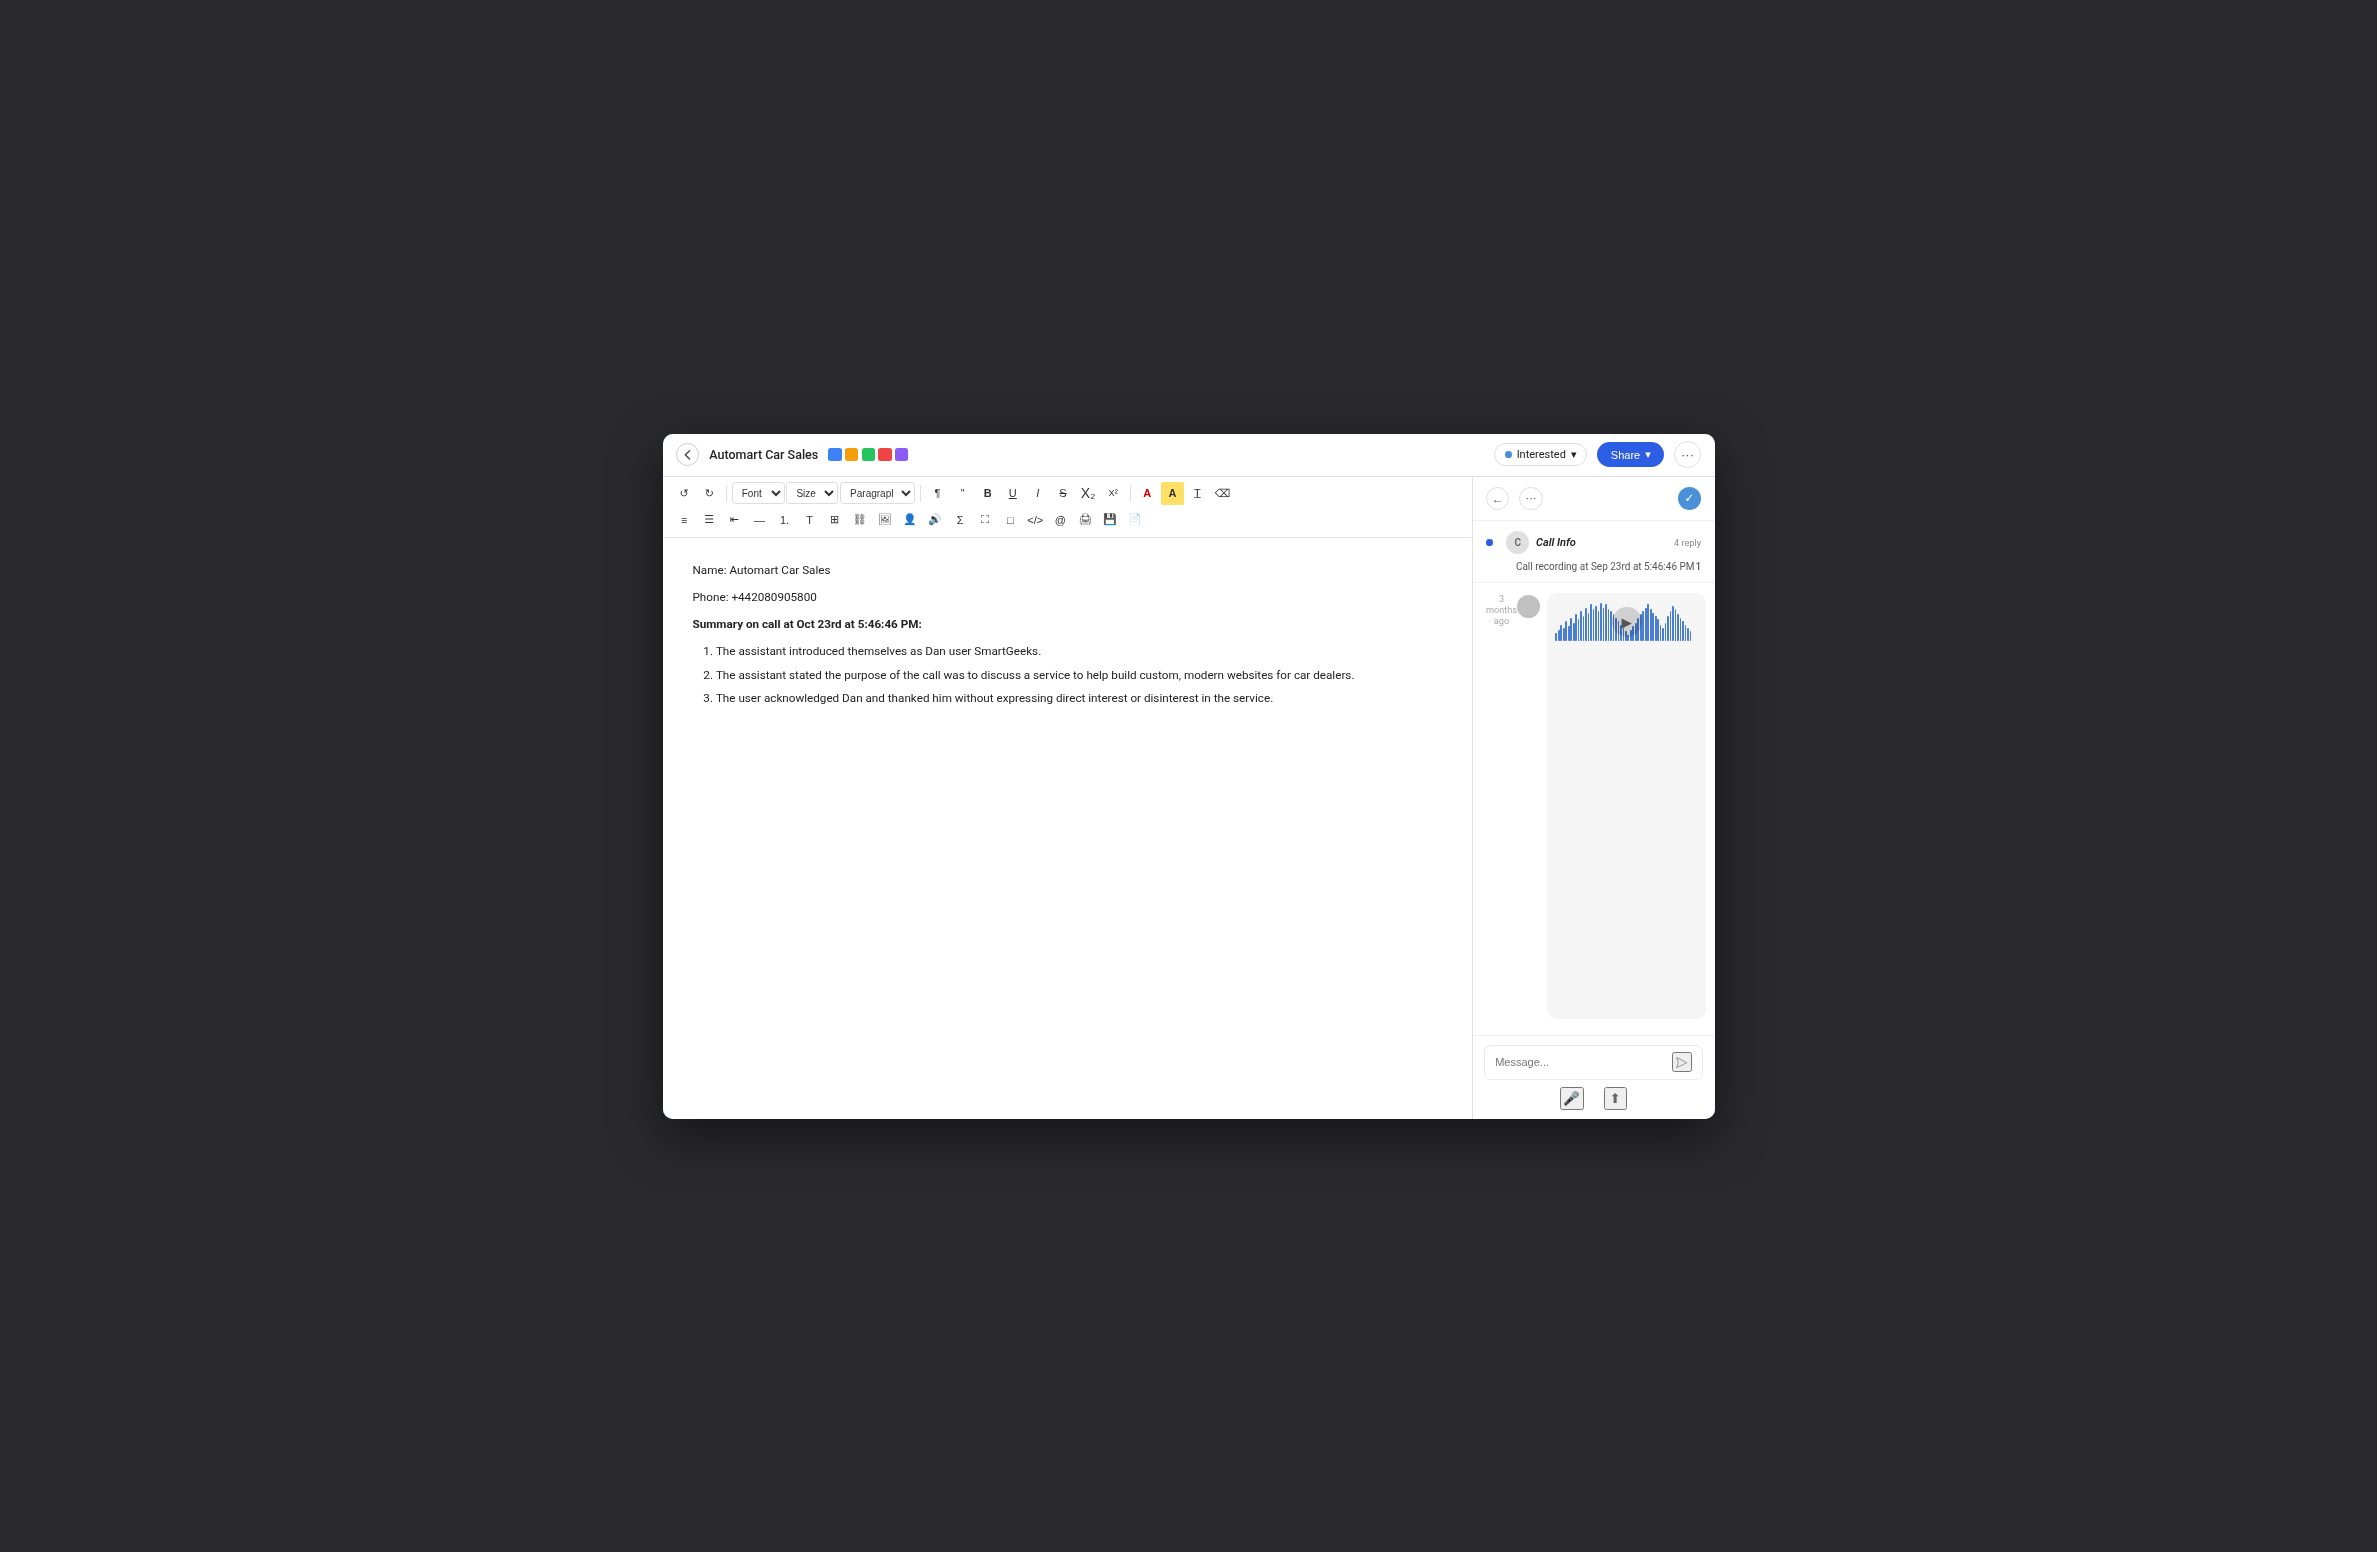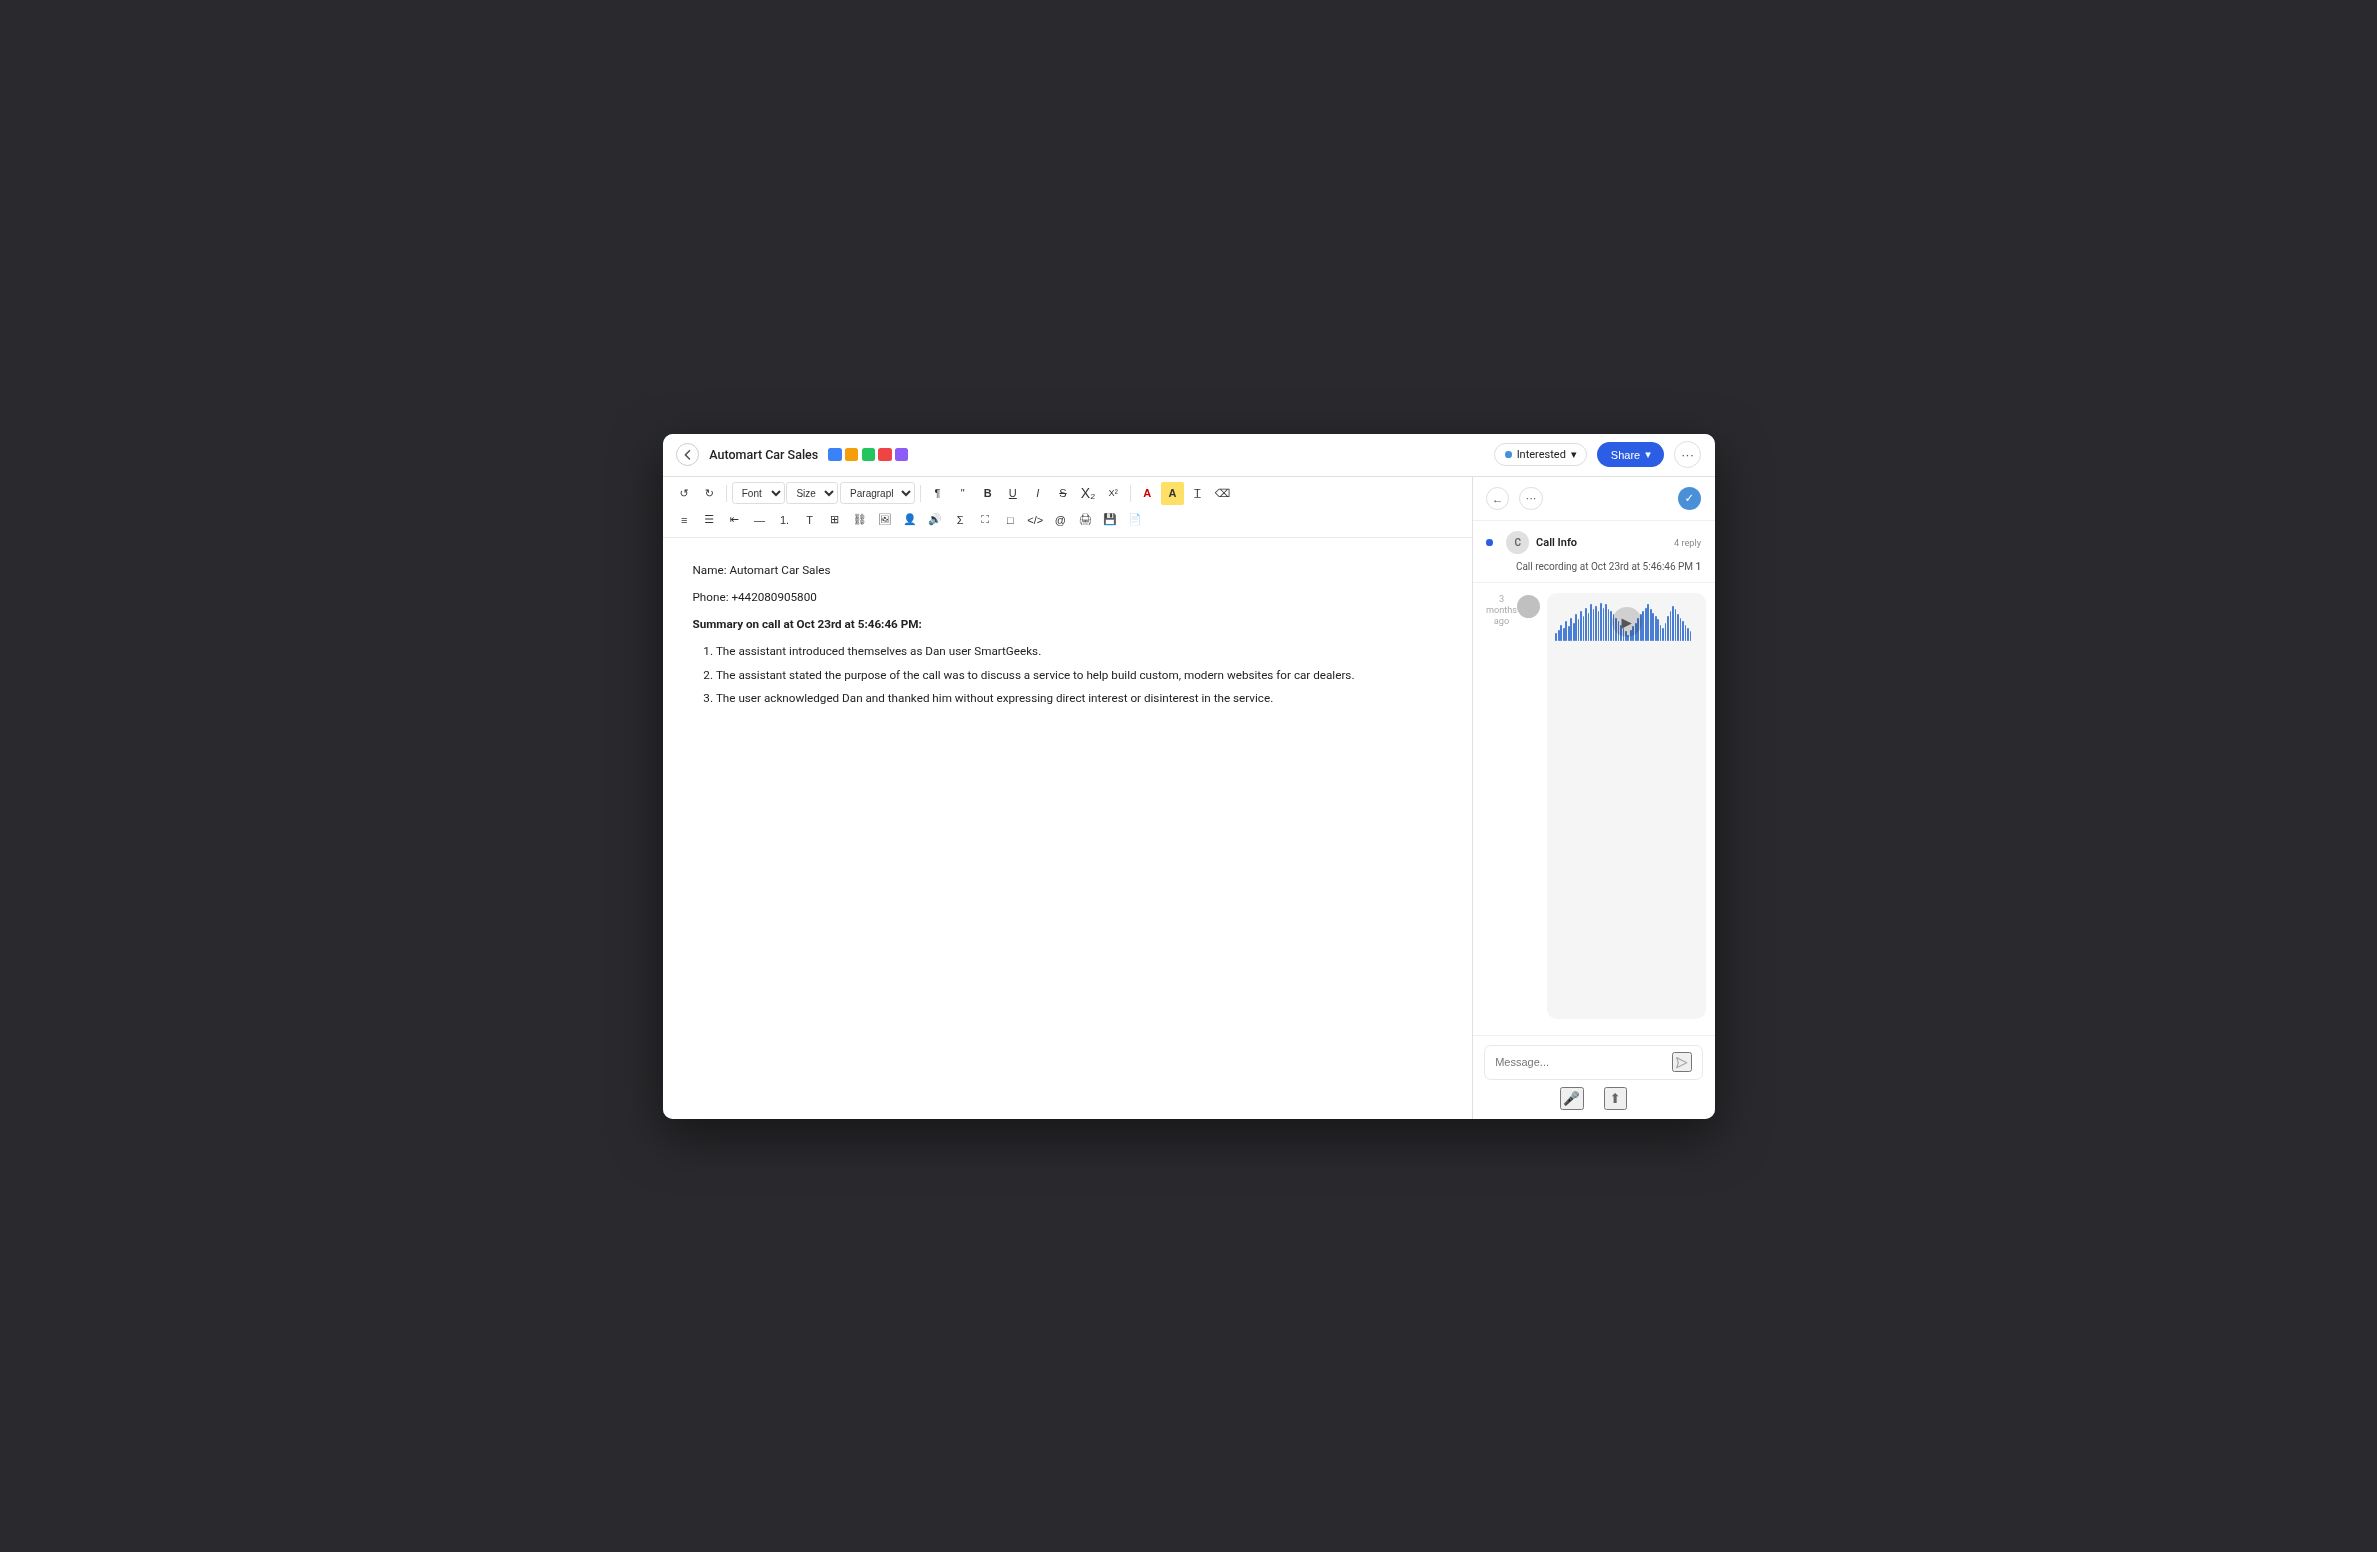--- a/index.html
+++ b/index.html
@@ -213,20 +213,21 @@
       display: flex; align-items: center; justify-content: center;
       font-size: 10px;
       color: #666;
       font-weight: 600;
     }
     .call-info-title {
       font-size: 11px;
       font-weight: 600;
       color: #222;
       flex: 1;
+      font-style: italic;
     }
     .reply-badge {
       font-size: 9.2px;
       color: #888;
     }
     .call-recording-row {
       display: flex;
       align-items: center;
       justify-content: space-between;
       padding: 6.7px 0 0 30px;
@@ -474,21 +475,21 @@
       </div>
 
       <div class="call-info-section">
         <div class="call-info-header">
           <div class="blue-dot"></div>
           <div class="call-avatar">C</div>
           <span class="call-info-title">Call Info</span>
           <span class="reply-badge">4 reply</span>
         </div>
         <div class="call-recording-row">
-          <span class="call-recording-text">Call recording at Oct 23rd at 5:46:46 PM</span>
+          <span class="call-recording-text">Call recording at Sep 23rd at 5:46:46 PM</span>
           <span class="call-count">1</span>
         </div>
       </div>
 
       <div class="chat-area">
         <div class="time-label">3 months ago</div>
         <div class="message-row">
           <div class="msg-avatar"></div>
           <div class="audio-bubble">
             <div class="audio-waveform">

